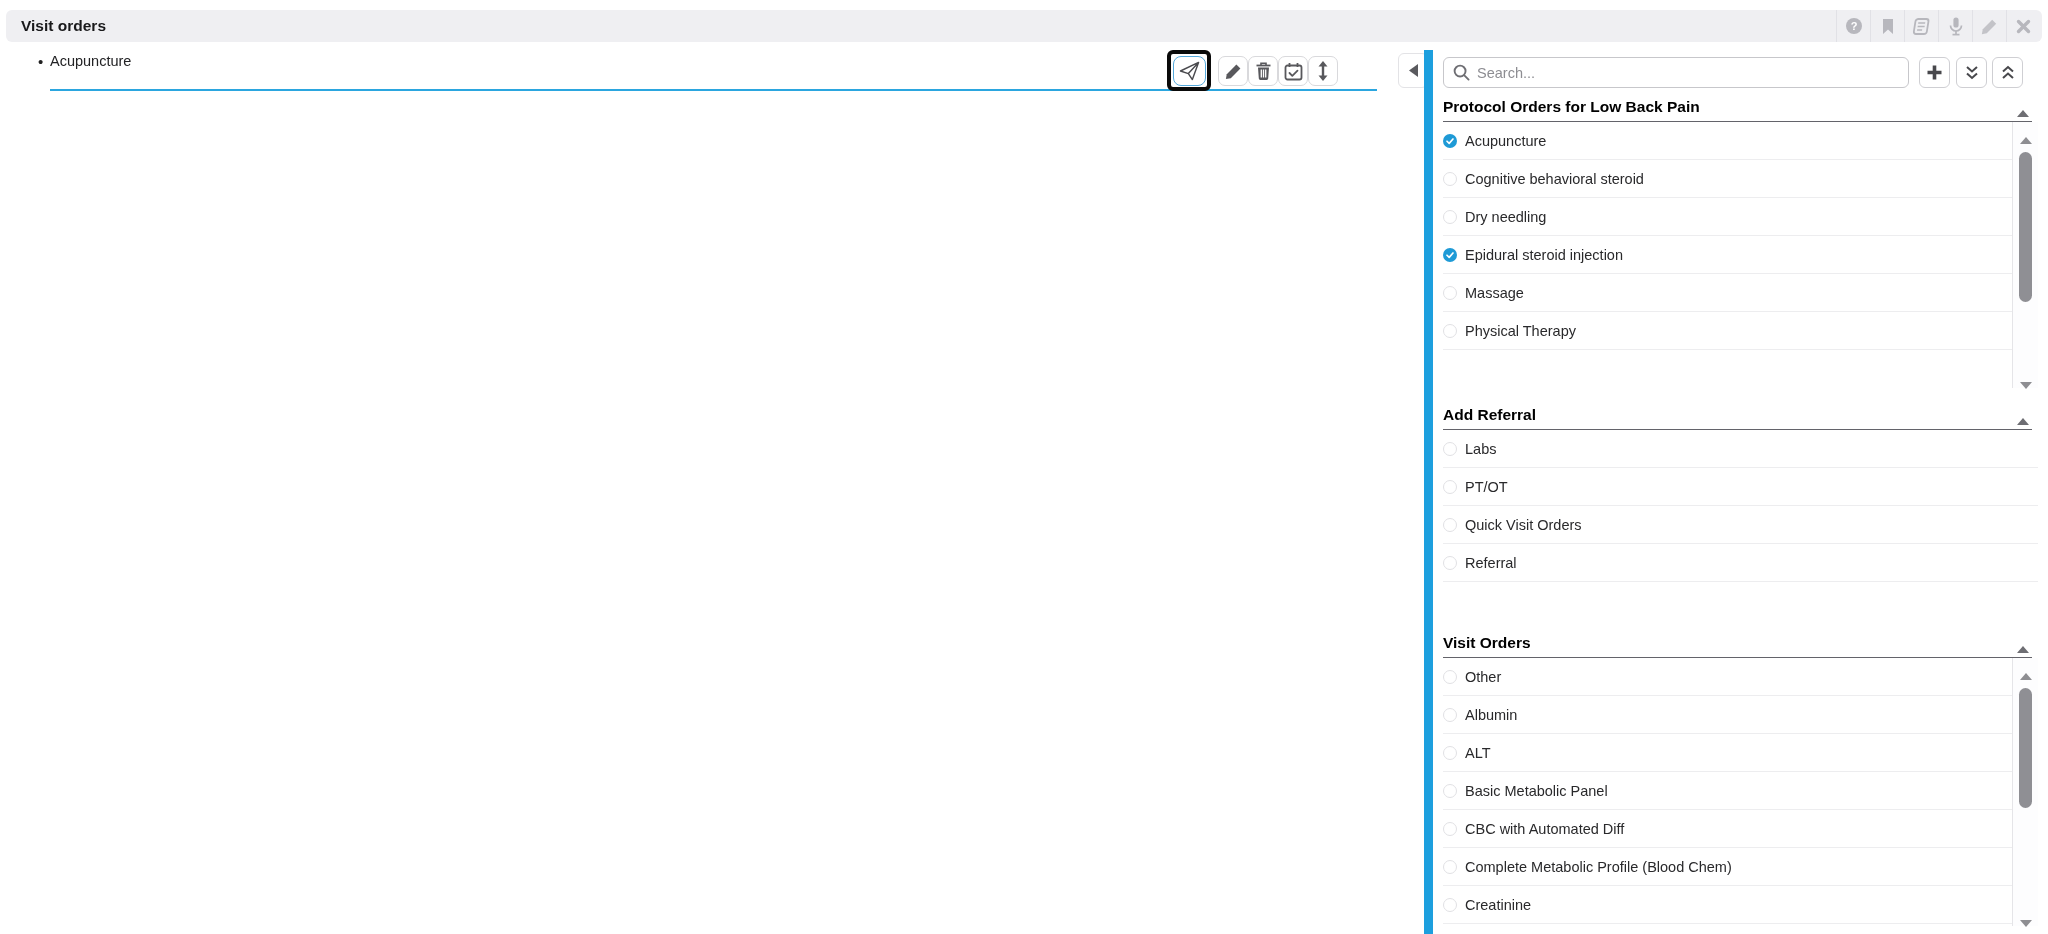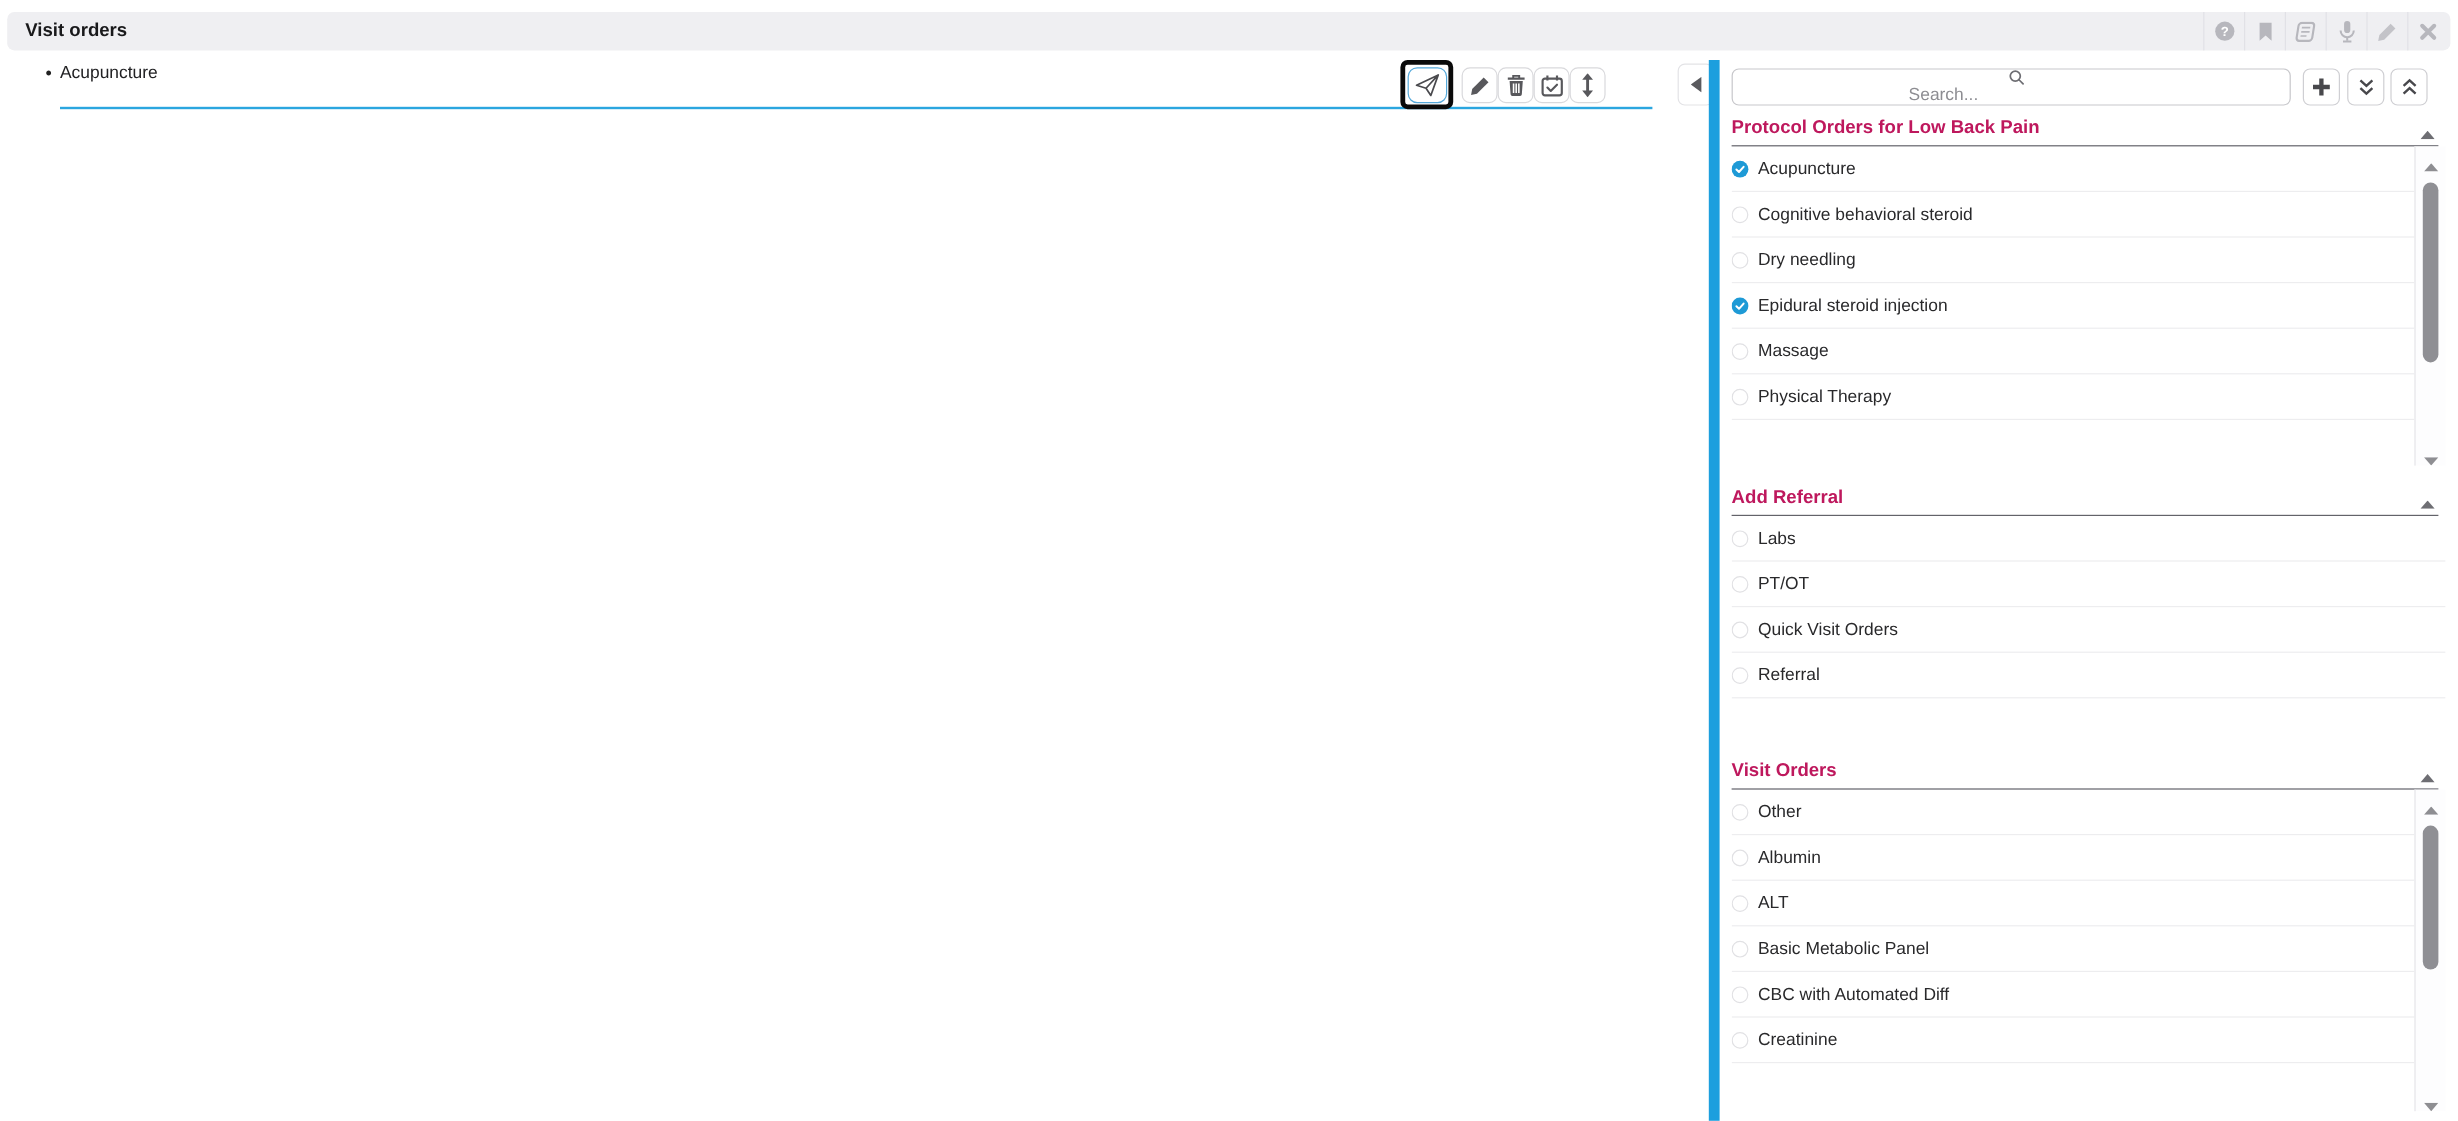--- a/index.html
+++ b/index.html
@@ -34,35 +34,35 @@
   .collapse-btn { position:absolute; left:1398px; top:53px; width:30px; height:35px;
           background:#fff; border:1px solid #E3E3E6; border-radius:6px; display:flex;
           align-items:center; justify-content:center; }
 
   .blue-divider { position:absolute; left:1424px; top:50px; width:9px; height:884px;
           background:#1C9FDE; }
 
   
   .search-box { position:absolute; left:1443px; top:57px; width:466px; height:31px;
           border:1px solid #C7C7CB; border-radius:6px; background:#fff; display:flex;
-          align-items:center; padding-left:9px;flex-direction:column; }
+          align-items:center; padding-left:9px; }
   .search-box input { border:none; outline:none; flex:1; margin-left:7px; font-size:14.5px;
           color:#333; font-family:inherit; background:transparent; }
   .search-box input::placeholder { color:#8D8D92; }
   .sb-btn { position:absolute; top:57px; width:31px; height:31px; background:#fff;
           border:1px solid #CFCFD3; border-radius:6px; display:flex; align-items:center;
           justify-content:center; }
   .sb-add { left:1919px; }
   .sb-expand { left:1956px; }
   .sb-collapse { left:1992px; }
 
   
   .section { position:absolute; left:1443px; width:595px; }
   .sec-header { position:relative; height:22px; }
-  .sec-title { font-size:15.5px; font-weight:bold; color:#be185d; }
+  .sec-title { font-size:15.5px; font-weight:bold; color:#000000; }
   .sec-toggle { position:absolute; left:574px; top:5px; }
   .sec-rule { width:589px; height:0; border-top:1px solid #63636A; margin-top:1px; }
   .sec-list { position:relative; overflow:hidden; }
   .row { display:flex; align-items:center; height:38px; border-bottom:1px solid #EDEDEF;
          gap:8px; }
   .scrollable .row { width:569px; }
   .circle { width:14px; height:14px; border-radius:50%; border:1px solid #E1E1E4;
          background:#fff; flex:0 0 auto; display:flex; align-items:center; justify-content:center; }
   .circle svg { display:none; }
   .circle.checked { border:none; background:#1E9AD6; }
@@ -342,20 +342,26 @@
         <div class="row">
     <span class="circle">
       
     </span>
     <span class="row-label">CBC with Automated Diff</span>
   </div>
         <div class="row">
     <span class="circle">
       
     </span>
+    <span class="row-label">Complete Metabolic Profile (Blood Chem)</span>
+  </div>
+        <div class="row">
+    <span class="circle">
+      
+    </span>
     <span class="row-label">Creatinine</span>
   </div>
       </div>
     <div class="sec-scrollbar" style="top: 24px; height: 268px;">
       <span class="sb-arrow sb-up" style="top: 8px;">
         <svg width="12" height="7" viewBox="0 0 12 7">
             <polygon points="6,0 12,7 0,7" fill="#8E8E92"></polygon>
           </svg>
       </span>
       <div class="sb-thumb" style="top: 30px; height: 120px;"></div>

